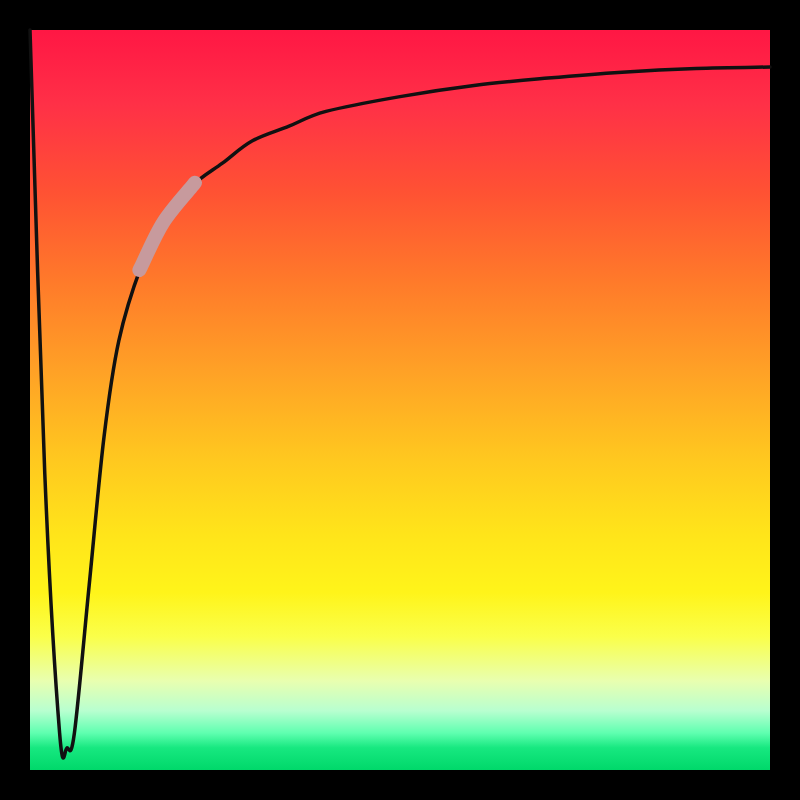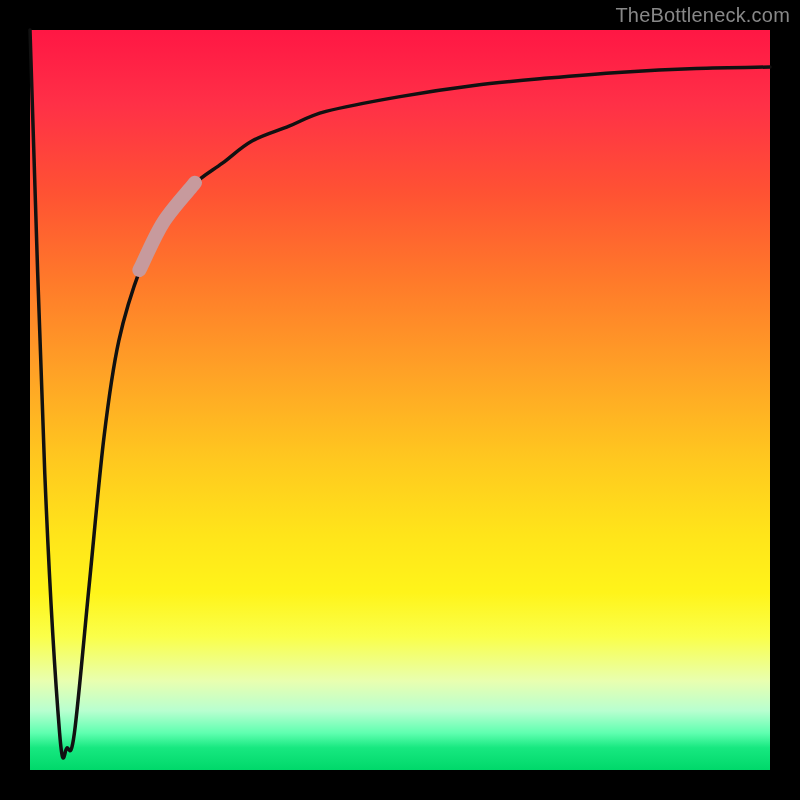--- a/index.html
+++ b/index.html
@@ -58,21 +58,20 @@
     font-weight: 500;
     letter-spacing: 0.2px;
     user-select: text;
   }
 </style>
 </head>
 <body>
 
 <div class="frame">
 
-  <div class="attribution">TheBottleneck.com</div>
 
   <div class="plot-area">
     <svg class="curve-svg" viewBox="0 0 740 740">
       <path id="curve-main" fill="none" stroke="#111" stroke-width="3.5" stroke-linejoin="round" stroke-linecap="round" d="M 0 0 C 2.466666666666667 74, 9.866666666666667 326.8333333333333, 14.8 444 C 19.733333333333334 561.1666666666666, 25.900000000000002 657.3666666666667, 29.6 703 C 33.300000000000004 748.6333333333333, 34.53333333333333 717.8, 37 717.8 C 39.46666666666667 717.8, 40.699999999999996 730.1333333333333, 44.4 703 C 48.1 675.8666666666667, 54.266666666666666 604.3333333333334, 59.2 555 C 64.13333333333334 505.6666666666667, 69.06666666666666 447.7, 74 407 C 78.93333333333334 366.3, 82.63333333333333 339.1666666666667, 88.8 310.8 C 94.96666666666667 282.43333333333334, 103.6 256.5333333333333, 111 236.79999999999995 C 118.4 217.0666666666666, 124.56666666666665 205.96666666666664, 133.2 192.39999999999998 C 141.83333333333331 178.83333333333331, 152.93333333333334 165.26666666666662, 162.8 155.39999999999998 C 172.66666666666669 145.53333333333333, 182.53333333333333 140.60000000000005, 192.4 133.20000000000005 C 202.26666666666668 125.80000000000005, 210.9 117.16666666666667, 222 111 C 233.1 104.83333333333333, 246.66666666666666 101.13333333333338, 259 96.20000000000005 C 271.3333333333333 91.26666666666671, 277.5 86.33333333333331, 296 81.39999999999998 C 314.5 76.46666666666664, 345.3333333333333 70.91666666666669, 370 66.60000000000002 C 394.6666666666667 62.28333333333336, 419.3333333333333 58.58333333333335, 444 55.5 C 468.6666666666667 52.41666666666665, 493.3333333333333 50.3199999999999, 518 48.09999999999991 C 542.6666666666666 45.87999999999992, 567.3333333333334 43.78333333333338, 592 42.180000000000064 C 616.6666666666666 40.576666666666746, 641.3333333333334 39.34333333333336, 666 38.48000000000002 C 690.6666666666666 37.616666666666674, 727.6666666666666 37.24666666666667, 740 37"></path>
       <path id="curve-highlight" fill="none" stroke="#c79a9d" stroke-width="14" stroke-linecap="round" d="M 111 236.79999999999995 C 111 236.79999999999995, 107.3 244.19999999999996, 111 236.79999999999995 C 114.7 229.39999999999995, 124.56666666666665 205.96666666666664, 133.2 192.39999999999998 C 141.83333333333331 178.83333333333331, 157.86666666666667 161.56666666666663, 162.8 155.39999999999998 C 167.73333333333335 149.23333333333332, 162.8 155.39999999999998, 162.8 155.39999999999998"></path>
     </svg>
   </div>
 
 </div>
 

